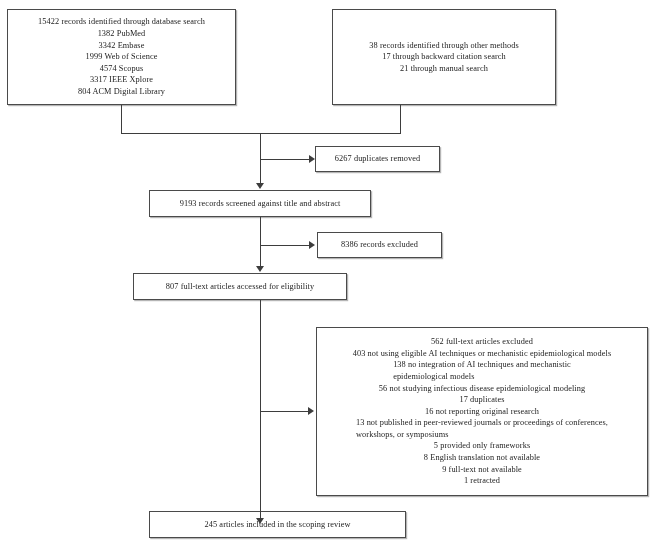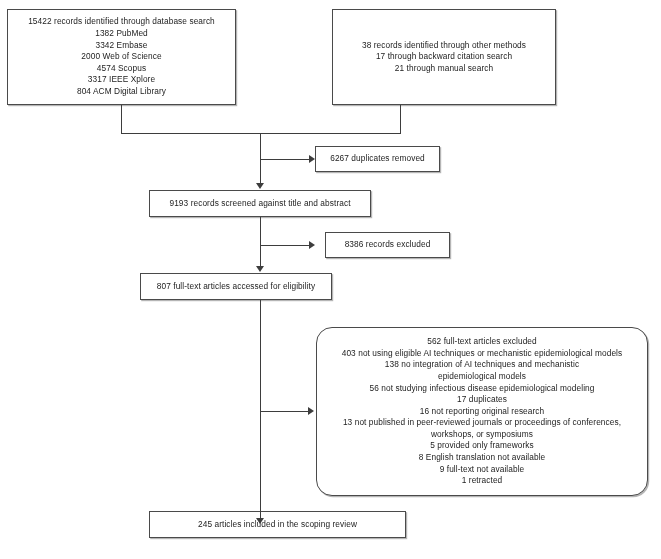--- a/index.html
+++ b/index.html
@@ -21,28 +21,28 @@
 
   
   .box {
     position: absolute;
     box-sizing: border-box;
     border: 1.3px solid #4a4a4a;
     background: #ffffff;
     color: #1c1c1c;
     font-size: 8.3px;
     line-height: 11.6px;
-    text-align: center;
     display: flex;
     flex-direction: column;
     align-items: center;
     justify-content: center;
     padding: 2px 4px;
     letter-spacing: 0.01em;
     box-shadow: 1.2px 1.2px 0 rgba(120,120,120,0.55);
+    font-family: Liberation Serif, serif;
   }
   .box .line { display: block; white-space: pre-wrap; }
 
   
   .vline {
     position: absolute;
     width: 1.3px;
     background: #3d3d3d;
   }
   .hline {
@@ -63,35 +63,35 @@
     border-top: 4.2px solid transparent;
     border-bottom: 4.2px solid transparent;
     border-left: 6.4px solid #3d3d3d;
   }
 
   
   #box-database      { left: 7px;   top: 9px;   width: 229px; height: 96px; }
   #box-other         { left: 288px; top: 9px;   width: 224px; height: 96px; margin-left: 44px; }
   #box-duplicates    { left: 315px; top: 146px; width: 125px; height: 26px; }
   #box-screened      { left: 149px; top: 190px; width: 222px; height: 27px; }
-  #box-excluded      { left: 317px; top: 232px; width: 125px; height: 26px; margin-left: 8px; }
-  #box-fulltext      { left: 140px; top: 273px; width: 192px; height: 27px; }
-  #box-ftexcluded    { left: 316px; top: 327px; width: 332px; height: 169px; border-radius: 16px; }
+  #box-excluded      { left: 317px; top: 232px; width: 125px; height: 26px; }
+  #box-fulltext      { left: 133px; top: 273px; width: 214px; height: 27px; }
+  #box-ftexcluded    { left: 316px; top: 327px; width: 332px; height: 169px; }
   #box-included      { left: 149px; top: 511px; width: 257px; height: 27px; }
 </style>
 </head>
 <body>
 
 <div id="diagram">
 
   <div class="box" id="box-database">
       <span class="line">15422 records identified through database search</span>
       <span class="line">1382 PubMed</span>
       <span class="line">3342 Embase</span>
-      <span class="line">2000 Web of Science</span>
+      <span class="line">1999 Web of Science</span>
       <span class="line">4574 Scopus</span>
       <span class="line">3317 IEEE Xplore</span>
       <span class="line">804 ACM Digital Library</span>
     </div>
 
   <div class="box" id="box-other">
       <span class="line">38 records identified through other methods</span>
       <span class="line">17 through backward citation search</span>
       <span class="line">21 through manual search</span>
     </div>

